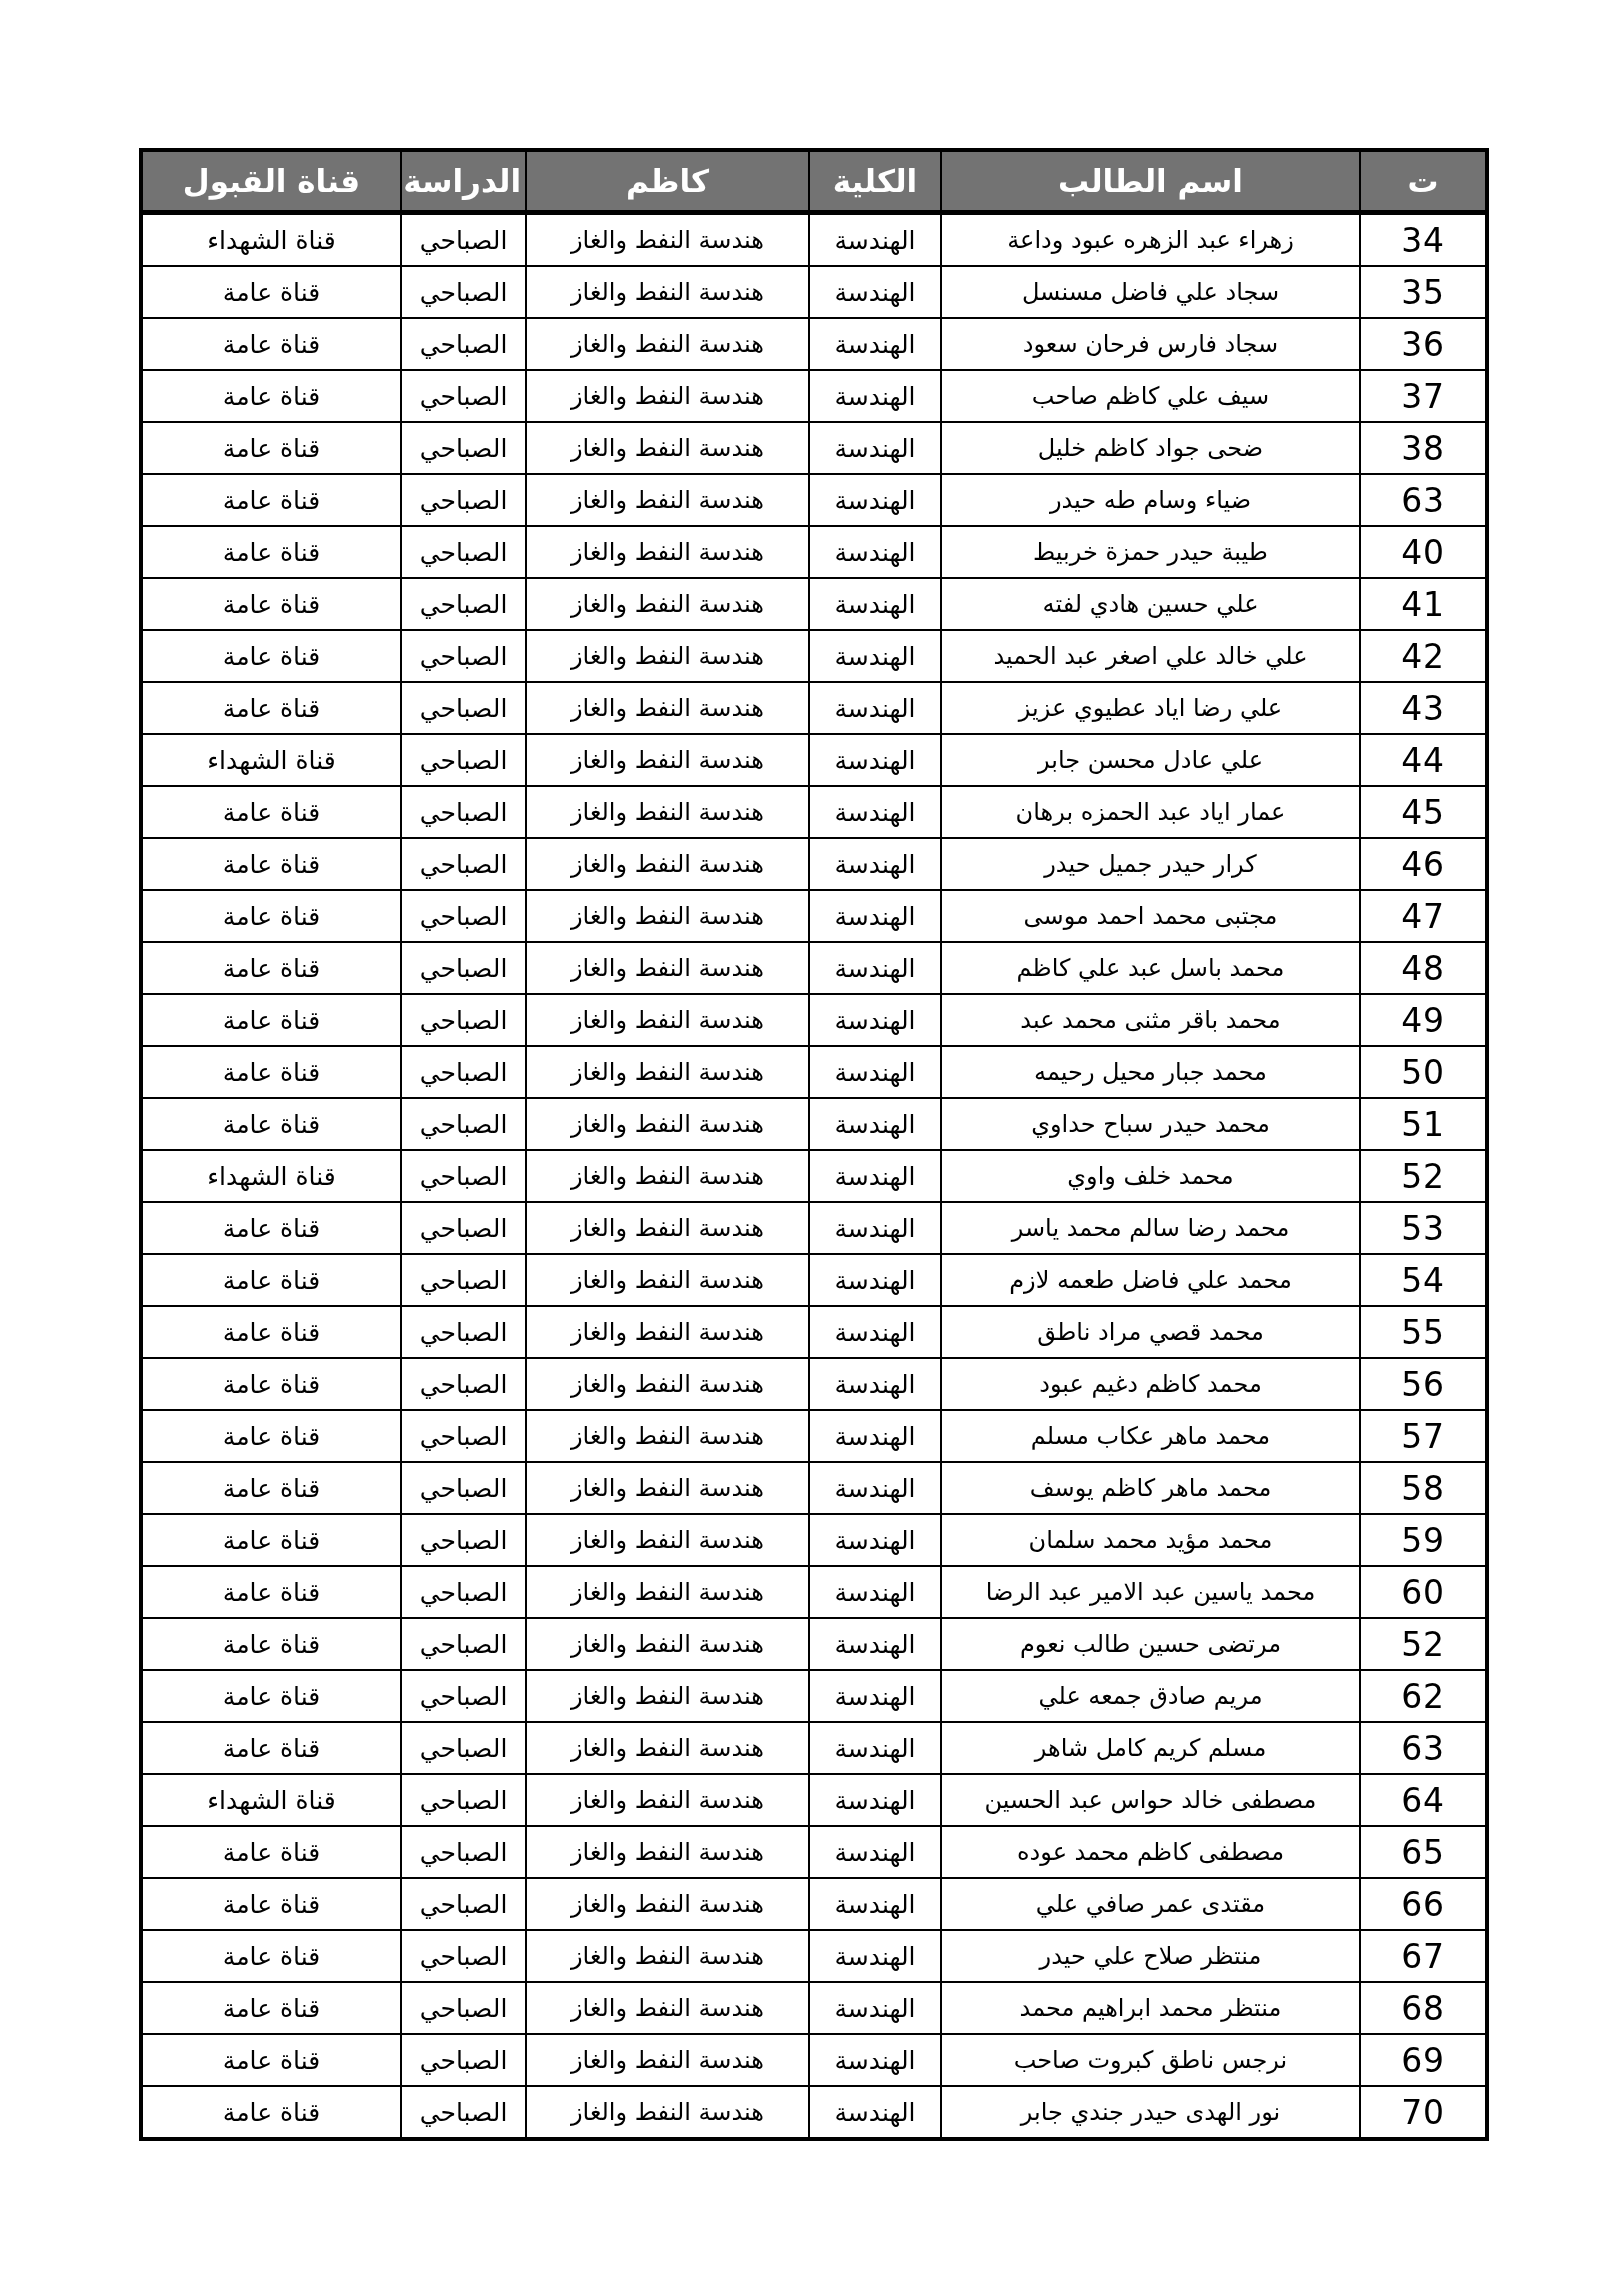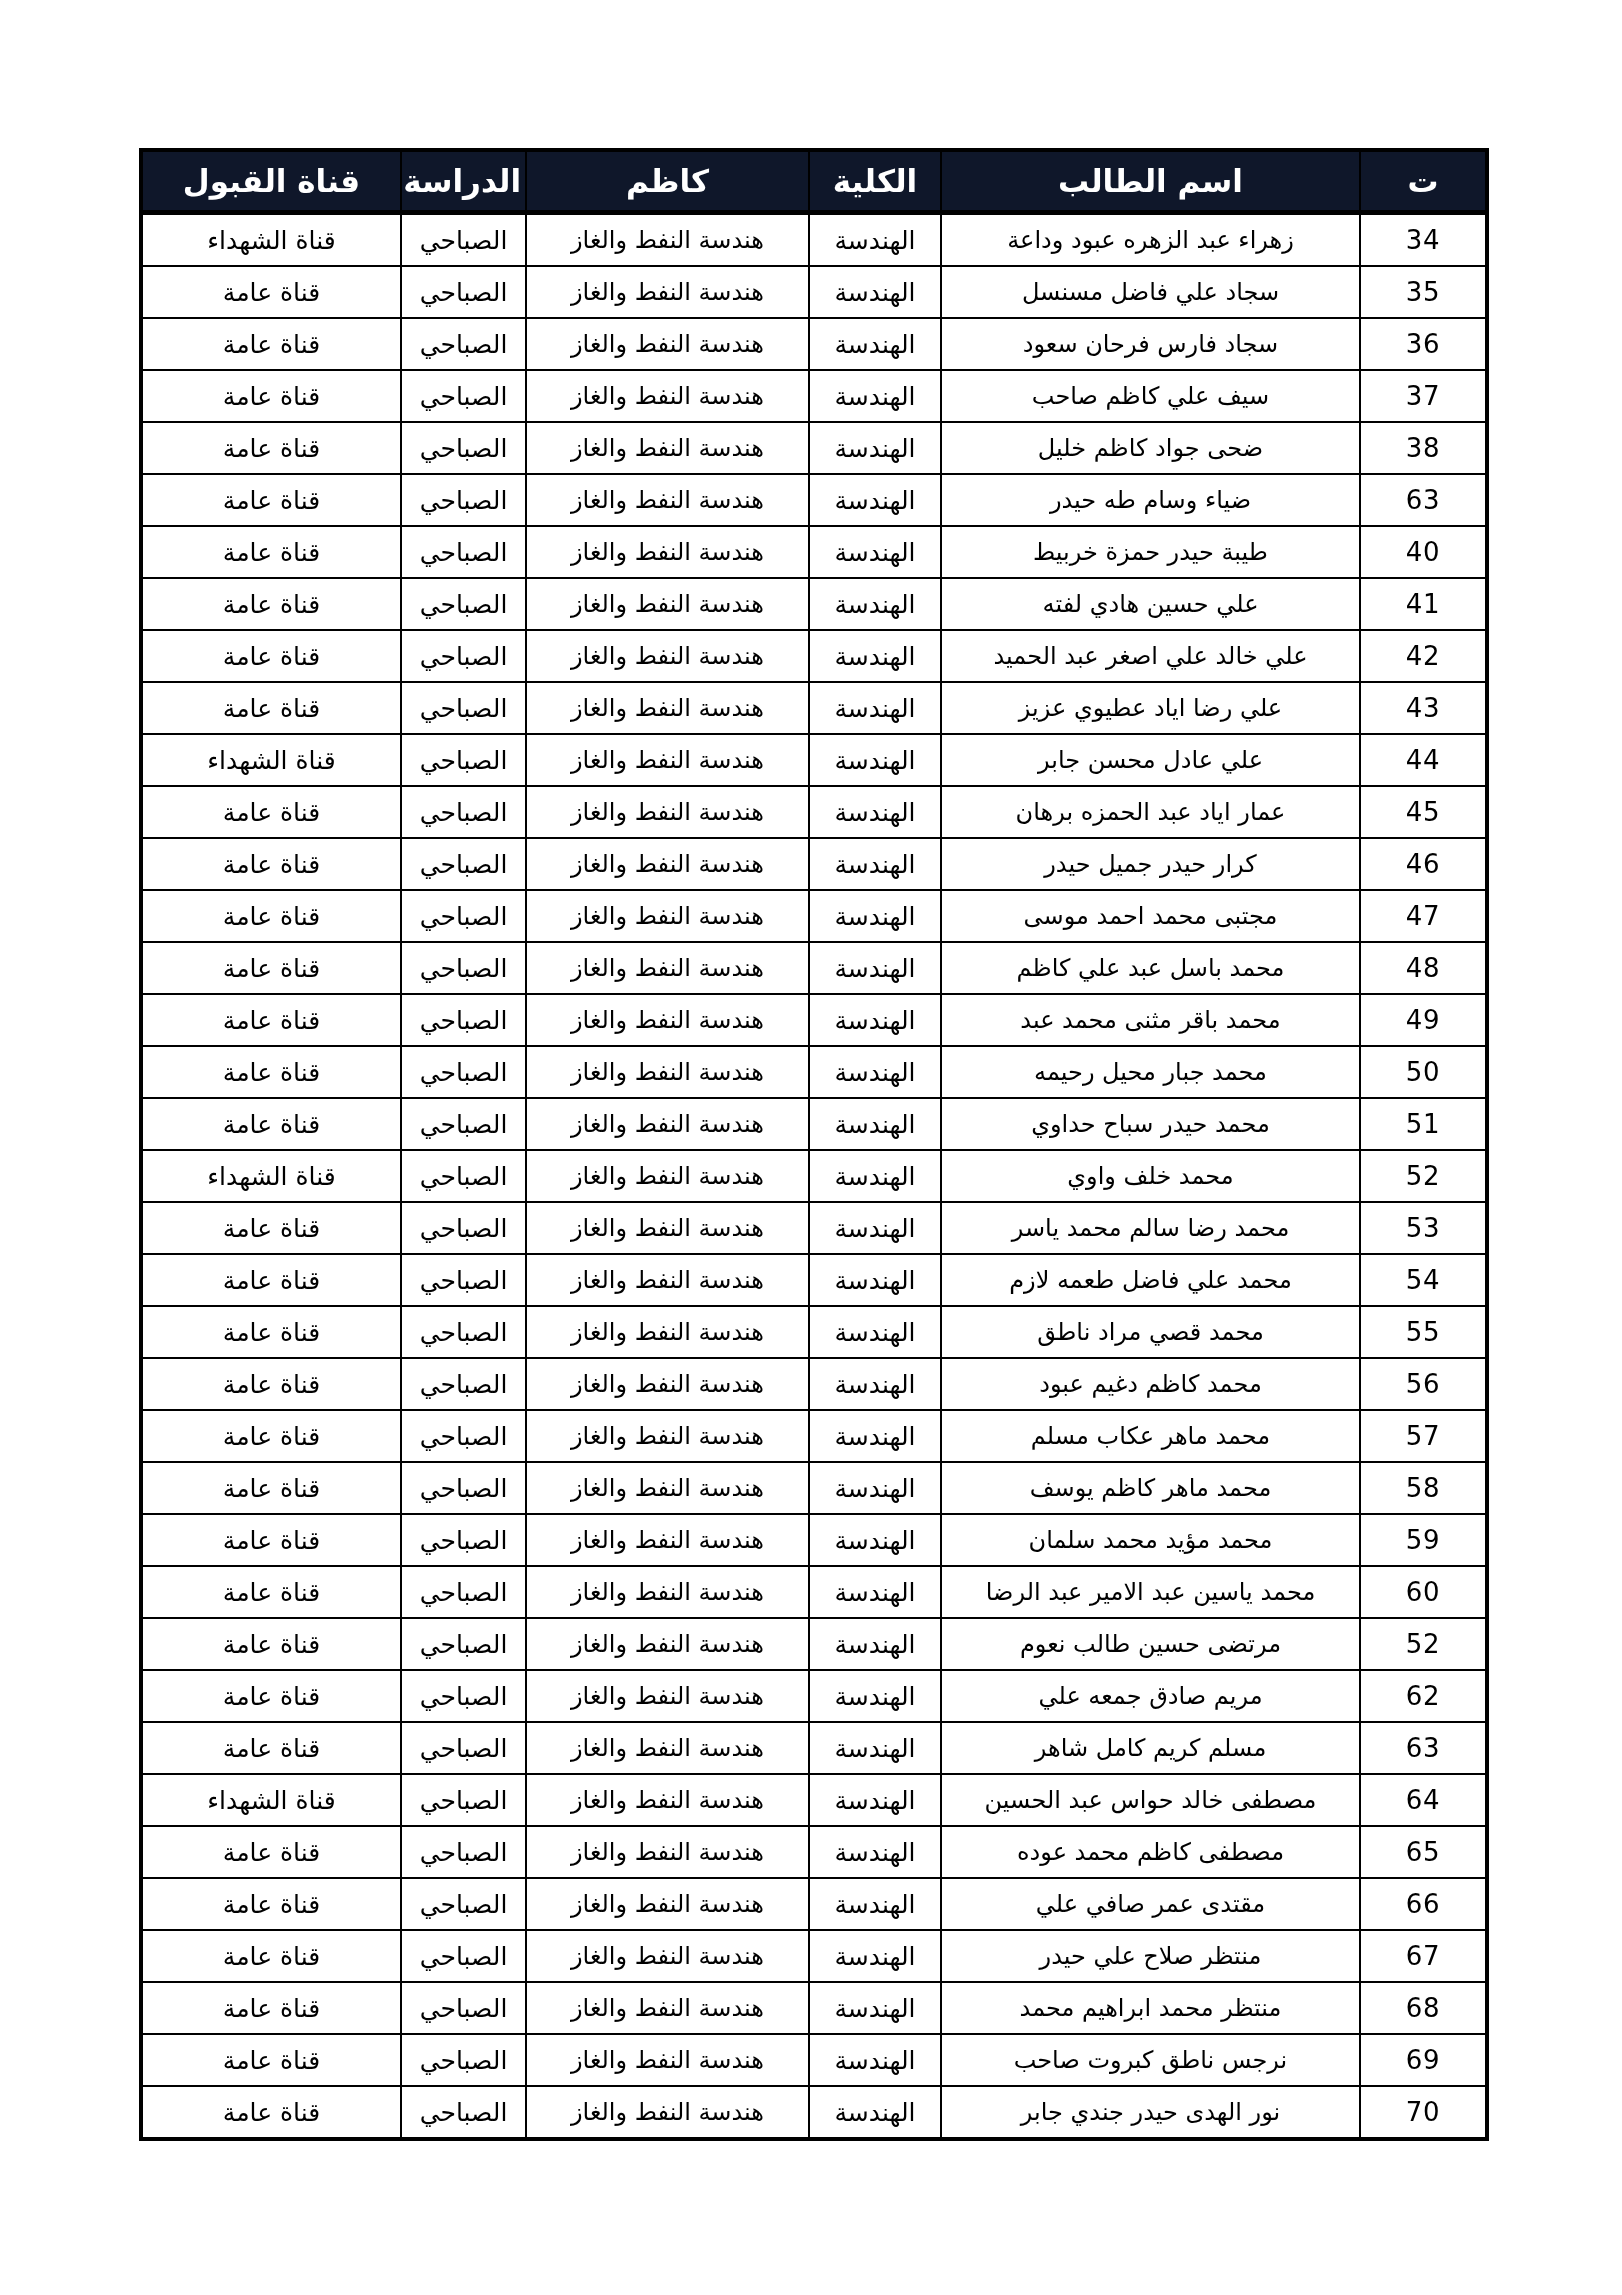--- a/index.html
+++ b/index.html
@@ -33,34 +33,34 @@
 
   th, td {
     border: 2px solid #000000;
     text-align: center;
     vertical-align: middle;
     overflow: hidden;
     white-space: nowrap;
     padding: 0 3.9px;
   }
   thead th {
-    background: #0f172a;
+    background: #737373;
     color: #ffffff;
     height: 58px;
     font-size: 31px;
     font-weight: bold;
     border-bottom: 5.9px solid #000000;
   }
   tbody td {
     height: 50px;
     font-size: 25px;
     background: #ffffff;
   }
   tbody td.col-no {
-    font-size: 26px;
+    font-size: 33px;
     letter-spacing: 0.7px;
   }
   tbody td.col-dept, tbody td.col-name {
     font-size: 24px;
   }
 </style>
 </head>
 <body>
 
 <table class="students">

